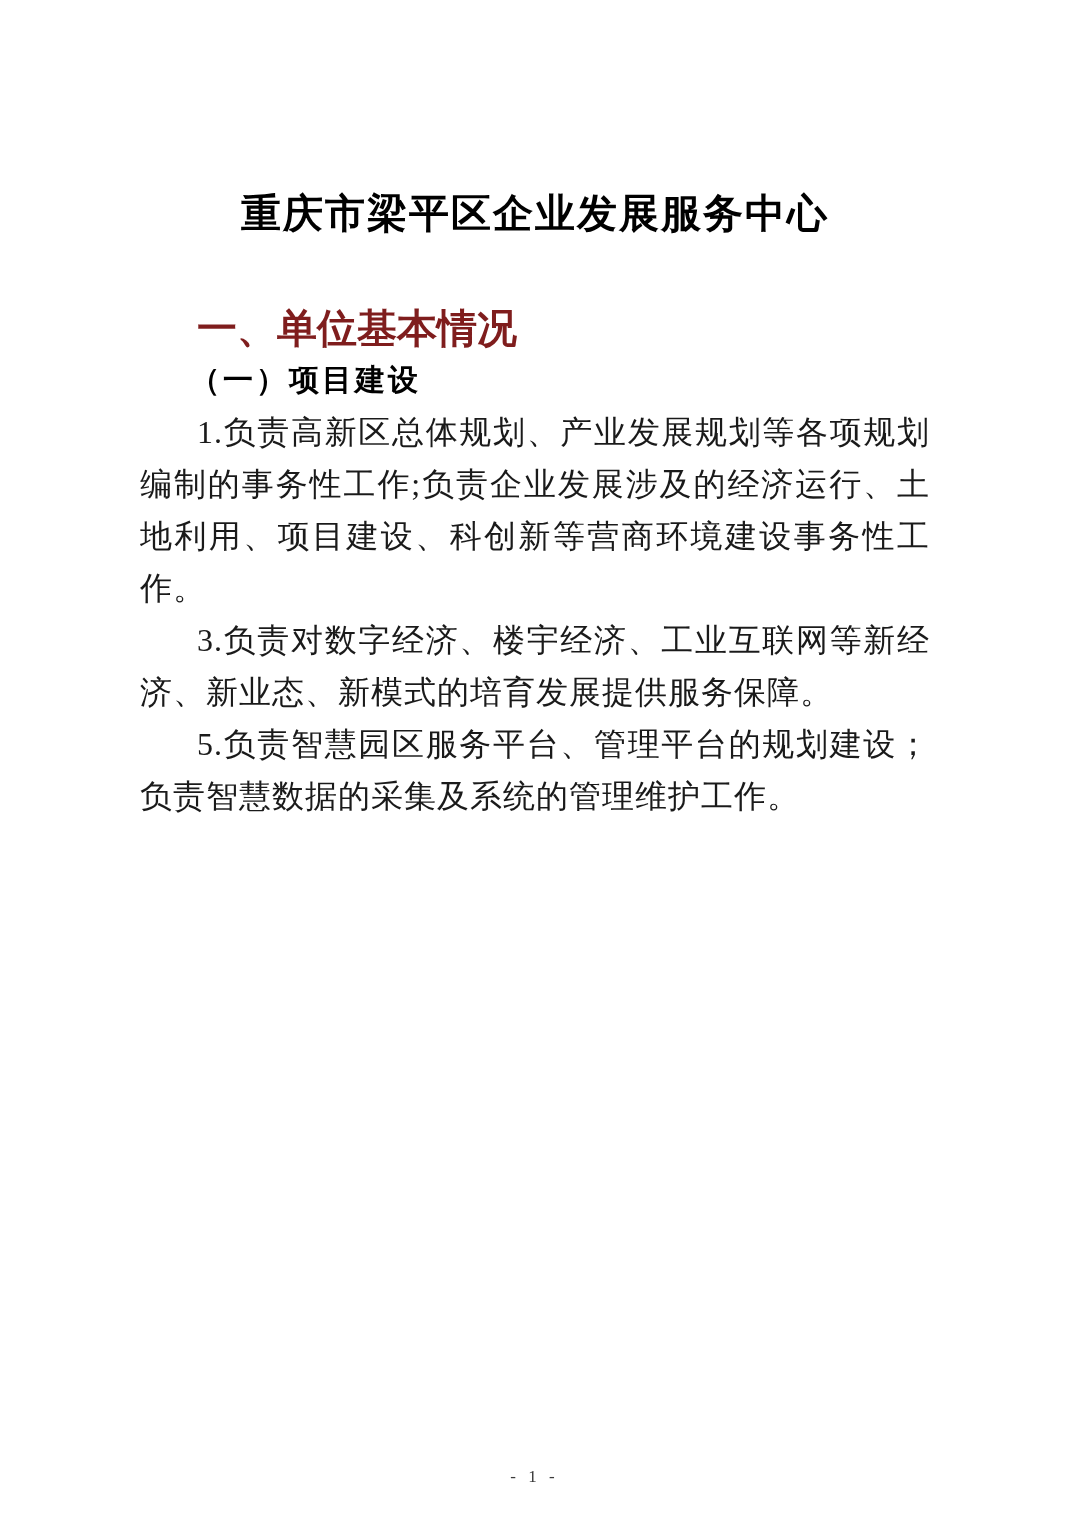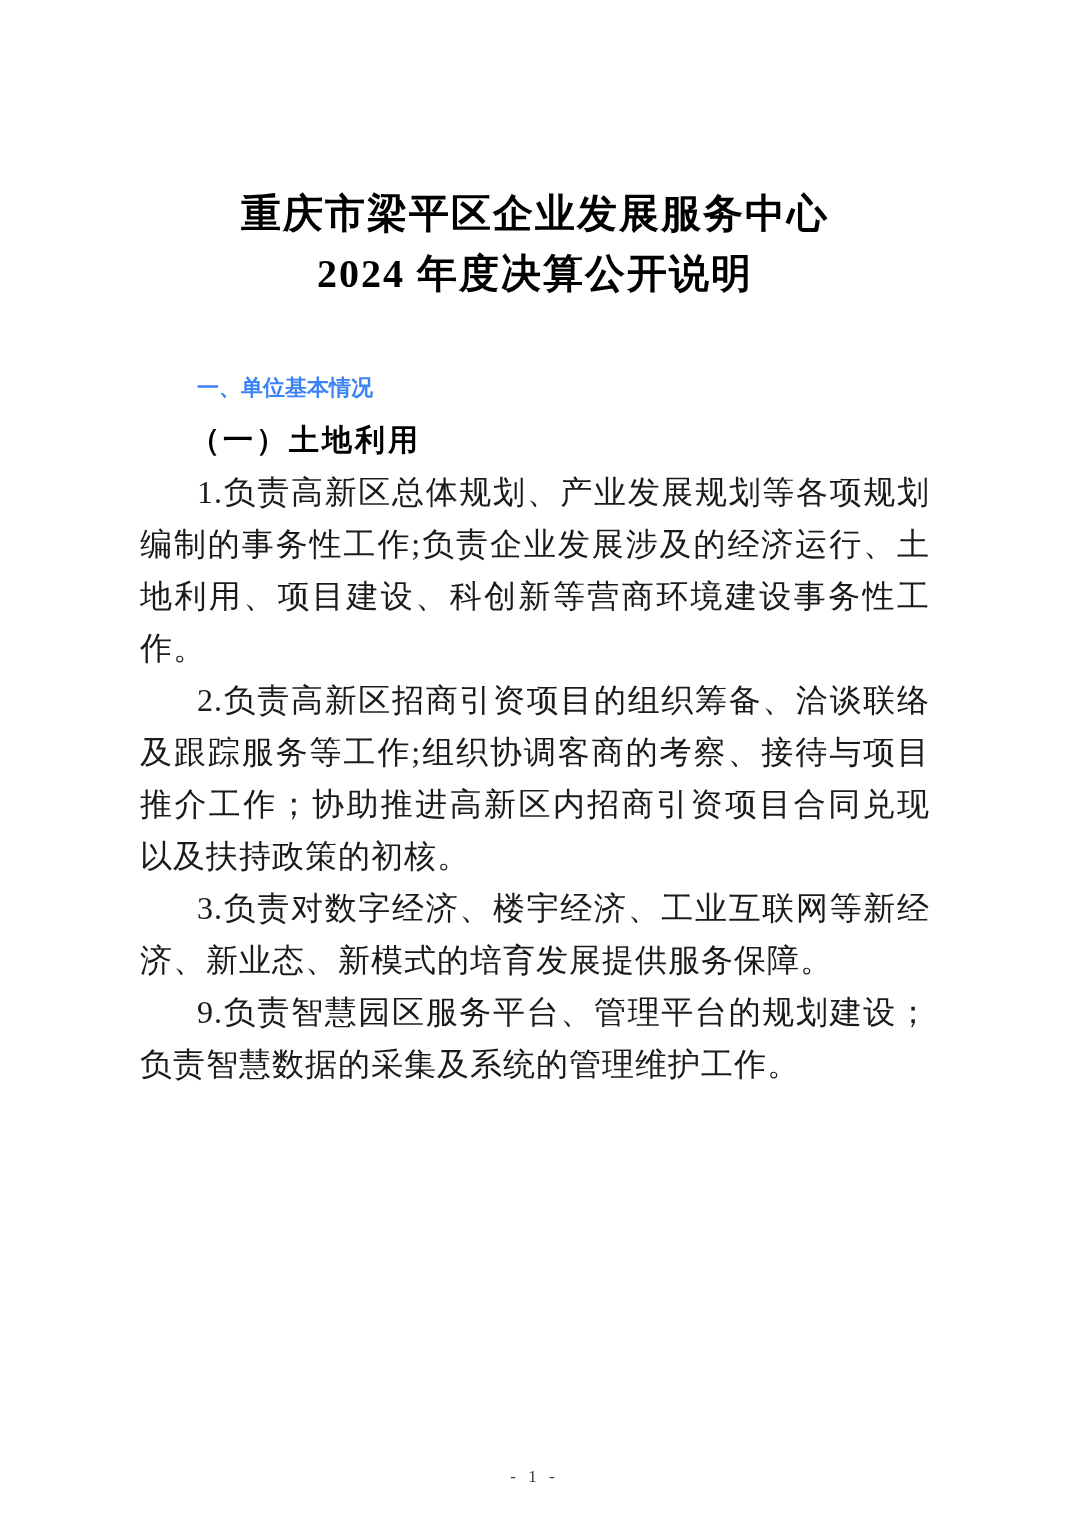--- a/index.html
+++ b/index.html
@@ -22,24 +22,24 @@
     font-weight: bold;
     font-size: 40px;
     line-height: 60px;
     letter-spacing: 2px;
     color: #000000;
   }
   .section-heading {
     margin-top: 58px;
     font-family: "Liberation Sans", "DejaVu Sans", sans-serif;
     font-weight: bold;
-    font-size: 22px;
+    font-size: 40px;
     line-height: 52px;
     text-indent: 57px;
-    color: #3b82f6;
+    color: #7f1d1d;
   }
   .subsection-heading {
     font-family: "Liberation Serif", "DejaVu Serif", serif;
     font-weight: bold;
     font-size: 30px;
     line-height: 52px;
     text-indent: 50px;
     letter-spacing: 3px;
     color: #000000;
   }
@@ -67,32 +67,30 @@
   }
 </style>
 </head>
 <body>
 
 <div class="page">
   <div class="content">
 
     <div class="doc-title">
       <div>重庆市梁平区企业发展服务中心</div>
-      <div>2024 年度决算公开说明</div>
     </div>
 
     <div class="section-heading">一、单位基本情况</div>
 
-    <div class="subsection-heading">（一）土地利用</div>
+    <div class="subsection-heading">（一）项目建设</div>
 
     <p class="para">1.负责高新区总体规划、产业发展规划等各项规划编制的事务性工作;负责企业发展涉及的经济运行、土地利用、项目建设、科创新等营商环境建设事务性工作。</p>
 
-    <p class="para">2.负责高新区招商引资项目的组织筹备、洽谈联络及跟踪服务等工作;组织协调客商的考察、接待与项目推介工作；协助推进高新区内招商引资项目合同兑现以及扶持政策的初核。</p>
 
 
     <p class="para">3.负责对数字经济、楼宇经济、工业互联网等新经济、新业态、新模式的培育发展提供服务保障。</p>
 
-    <p class="para">9.负责智慧园区服务平台、管理平台的规划建设；负责智慧数据的采集及系统的管理维护工作。</p>
+    <p class="para">5.负责智慧园区服务平台、管理平台的规划建设；负责智慧数据的采集及系统的管理维护工作。</p>
 
   </div>
 
   <div class="footer">- 1 -</div>
 </div>
 
 </body></html>

